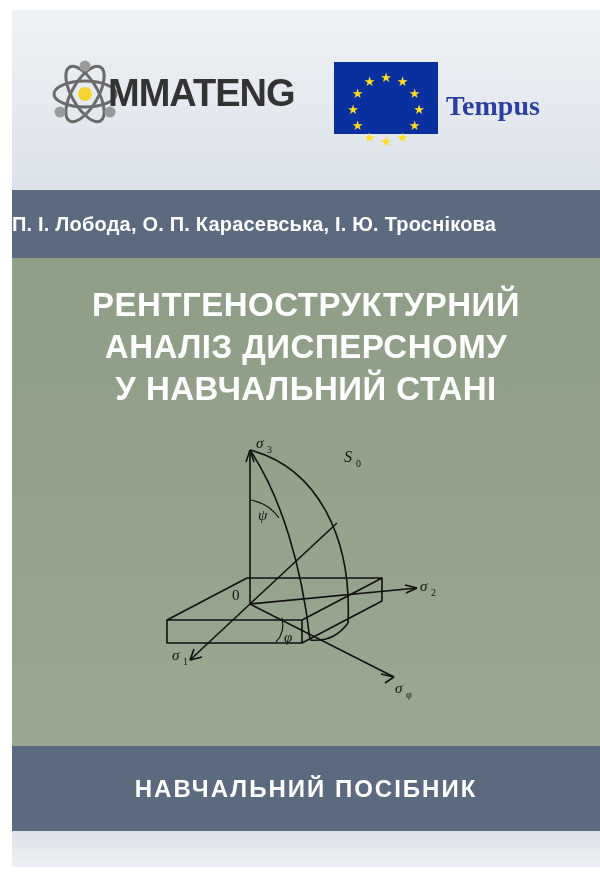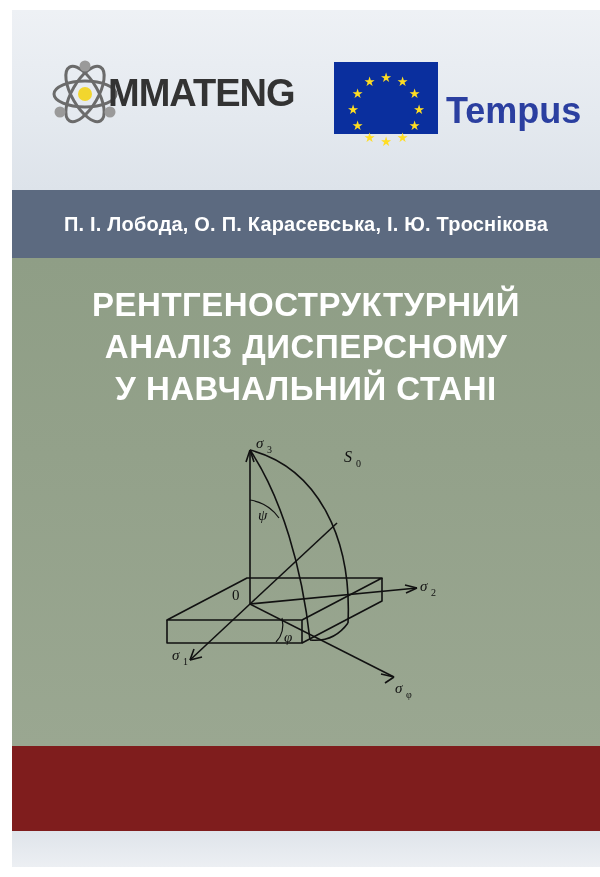--- a/index.html
+++ b/index.html
@@ -83,36 +83,35 @@
     font-size: 13px;
     line-height: 13px;
     width: 13px;
     height: 13px;
     text-align: center;
   }
   .tempus-text {
     position: absolute;
     left: 112px;
     top: 28px;
-    font-size: 36px;
+    font-size: 28px;
     font-weight: bold;
     color: #2b3fa0;
-    font-family: Liberation Sans, sans-serif;
+    font-family: Liberation Serif, serif;
   }
   
   .authors-band {
     position: absolute;
     left: 0;
     top: 180px;
     width: 100%;
     height: 68px;
     background: #5c6a80;
     display: flex;
     align-items: center;
-    justify-content: center;
   }
   .authors-text {
     color: #ffffff;
     font-size: 20px;
     font-weight: bold;
     letter-spacing: 0.2px;
     text-align: center;
     font-family: "Liberation Sans", sans-serif;
   }
   
@@ -272,17 +271,20 @@
             <text x="212" y="34" font-size="16" font-style="italic">S</text>
             <text x="224" y="39" font-size="10">0</text>
             <text x="126" y="92" font-size="15" font-style="italic">ψ</text>
             <text x="152" y="214" font-size="15" font-style="italic">φ</text>
             <text x="100" y="172" font-size="15">0</text>
           </g>
         </svg>
       </div>
     </div>
 
+    <div class="subtitle-band">
+      <div class="subtitle-text">НАВЧАЛЬНИЙ ПОСІБНИК</div>
+    </div>
 
     <div class="bottom-band"></div>
 
   </div>
 </div>
 
 </body></html>

